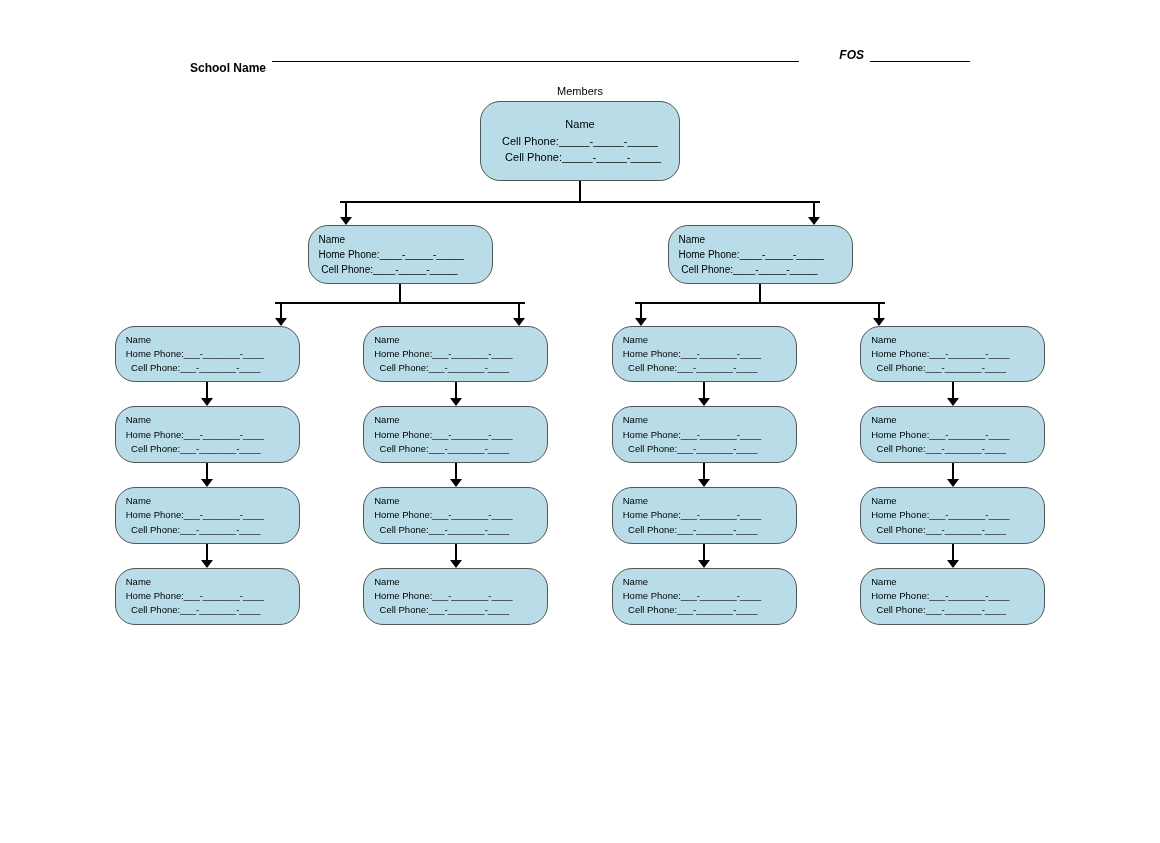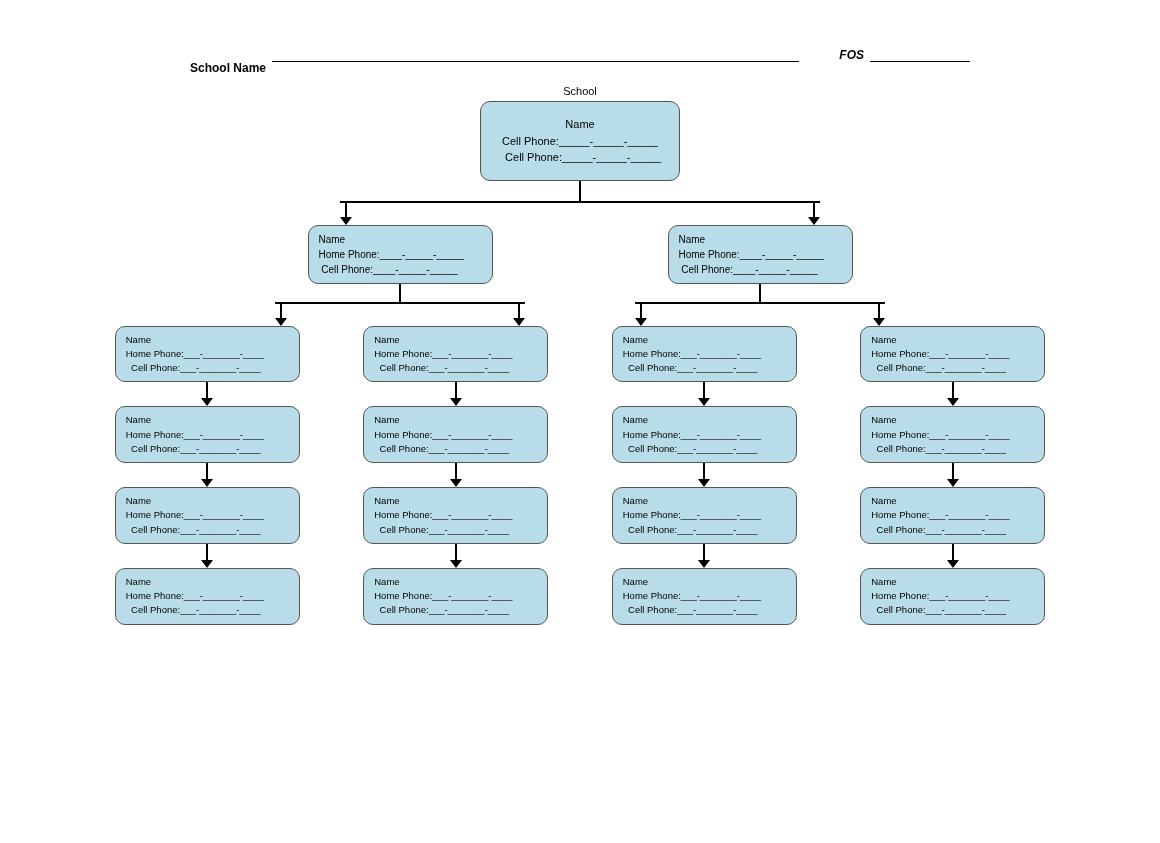--- a/index.html
+++ b/index.html
@@ -49,21 +49,21 @@
       flex-direction: column;
       align-items: center;
       width: 100%;
       margin-top: 6px;
     }
 
     
     .node-box {
       background: #b8dde8;
       border: 1px solid #555;
-      border-radius: 10px;
+      border-radius: 20px;
       padding: 6px 10px;
       font-size: 10px;
       line-height: 1.5;
       white-space: nowrap;
     }
     .node-box.root {
       width: 200px;
       text-align: center;
       padding: 14px 18px;
       font-size: 11px;
@@ -119,21 +119,21 @@
 
 <div class="school-line">
   <span class="school-label">School Name</span>
   <span class="school-blank"></span>
   <span class="fos-label">FOS</span>
   <span class="fos-blank"></span>
 </div>
 
 <div class="tree">
 
-  <div class="steward-label">School</div>
+  <div class="steward-label">Members</div>
 
   <div class="node-box root">
     <div>Name</div>
     <div>Cell Phone:_____-_____-_____</div>
     <div>&nbsp;&nbsp;Cell Phone:_____-_____-_____</div>
   </div>
 
   <div class="vert-line" style="height:20px;"></div>
 
   <div style="display:flex;flex-direction:column;align-items:center;">

